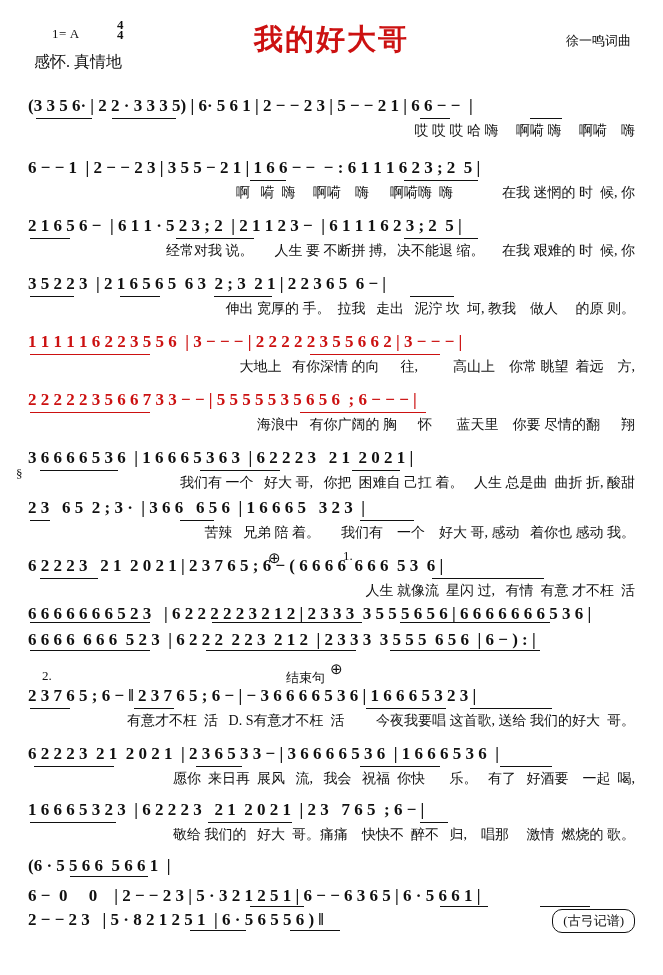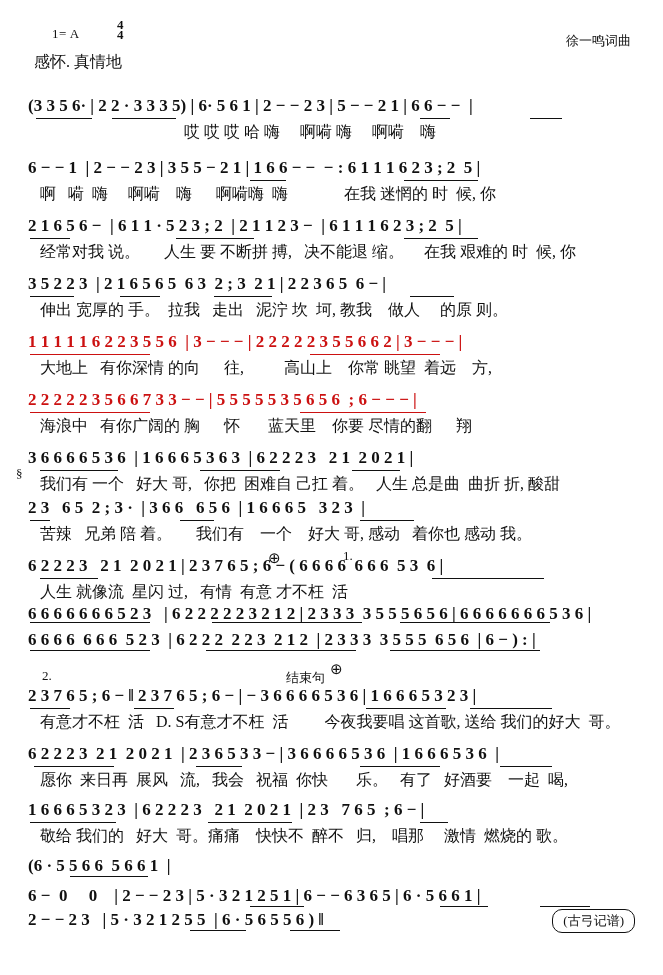--- a/index.html
+++ b/index.html
@@ -48,23 +48,24 @@
   .notes{
     position:absolute;left:28px;right:28px;
     font-family:"Liberation Serif", serif;
     font-size:17px;color:#111;
     letter-spacing:0px;
     white-space:pre;
     font-weight:bold;
   }
   .notes.red{color:#cc1111;}
   .lyr{
-    position:absolute;left:40px;right:28px;
-    font-size:16px;color:#111;
+    position:absolute;left:32px;right:28px;
+    font-size:14px;color:#111;
     white-space:pre;
+    text-align:right;
   }
 
   
   .beam{
     position:absolute;height:0;border-top:1.3px solid #111;
   }
   .beam.red{border-top-color:#cc1111;}
 
   
   .sym{position:absolute;font-size:15px;color:#111;}
@@ -106,20 +107,21 @@
 <body>
 
 <div class="sheet">
 
   <div class="key-sig">1= A</div>
   <div class="time-sig">
     <b>4</b>
     <b>4</b>
   </div>
   <div class="mood">感怀. 真情地</div>
+  <div class="title">我的好大哥</div>
   <div class="composer">徐一鸣词曲</div>
 
   <div class="sys" style="top:96px">
     <div class="notes" style="top:0">(3 3 5 6· | 2 2 · 3 3 3 5) | 6· 5 6 1 | 2 − − 2 3 | 5 − − 2 1 | 6 6 − −  |</div>
     <div class="lyr" style="top:26px">                                    哎 哎 哎 哈 嗨     啊嗬 嗨     啊嗬    嗨</div>
   </div>
   <div class="beam" style="left:36px;top:118px;width:56px"></div>
   <div class="beam" style="left:112px;top:118px;width:64px"></div>
   <div class="beam" style="left:420px;top:118px;width:30px"></div>
   <div class="beam" style="left:530px;top:118px;width:32px"></div>
@@ -238,20 +240,20 @@
   <div class="beam" style="left:70px;top:876px;width:78px"></div>
 
   <div class="sys" style="top:886px">
     <div class="notes" style="top:0">6 −  0     0    | 2 − − 2 3 | 5 · 3 2 1 2 5 1 | 6 − − 6 3 6 5 | 6 · 5 6 6 1 |</div>
   </div>
   <div class="beam" style="left:250px;top:906px;width:54px"></div>
   <div class="beam" style="left:440px;top:906px;width:48px"></div>
   <div class="beam" style="left:540px;top:906px;width:50px"></div>
 
   <div class="sys" style="top:910px">
-    <div class="notes" style="top:0">2 − − 2 3   | 5 · 3 2 1 2 5 5  | 6 · 5 6 5 5 6 ) ‖</div>
+    <div class="notes" style="top:0">2 − − 2 3   | 5 · 8 2 1 2 5 1  | 6 · 5 6 5 5 6 ) ‖</div>
   </div>
   <div class="beam" style="left:190px;top:930px;width:56px"></div>
   <div class="beam" style="left:290px;top:930px;width:50px"></div>
 
   <div class="credit">(古弓记谱)</div>
 
 </div>
 
 </body></html>

